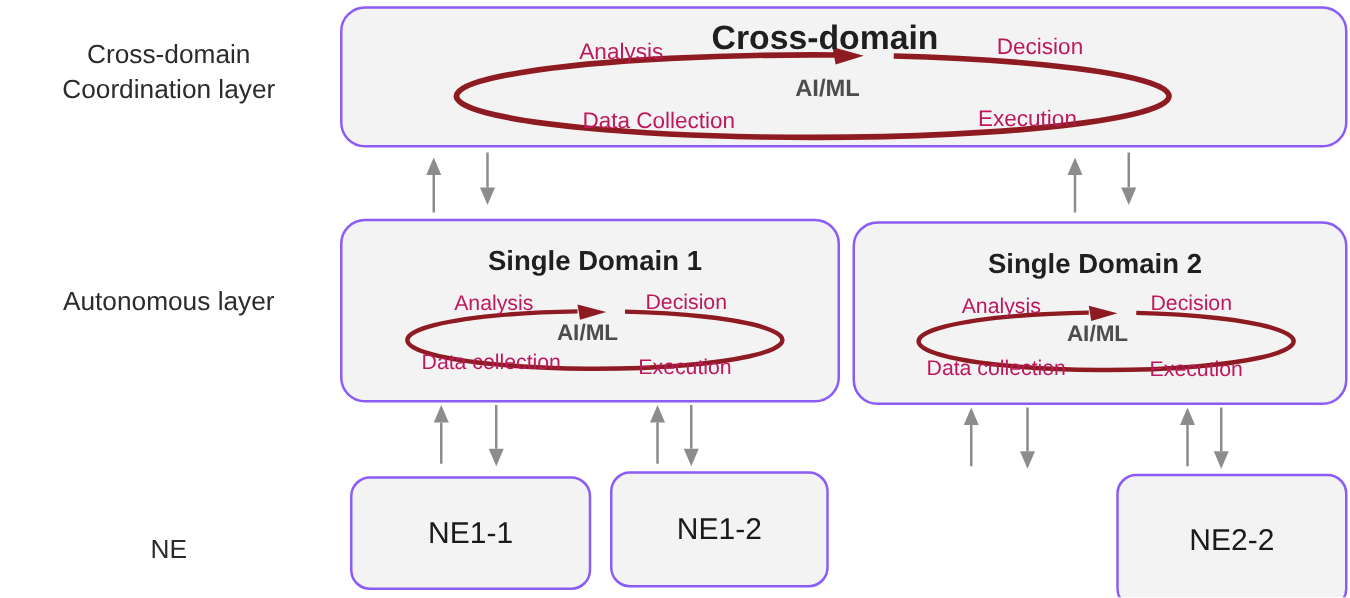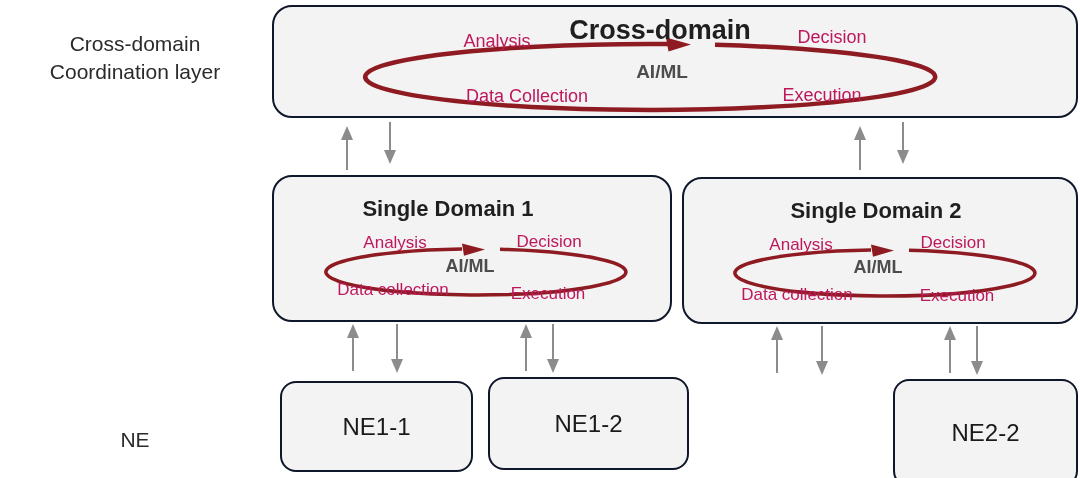--- a/index.html
+++ b/index.html
@@ -1,21 +1,21 @@
 <!DOCTYPE html>
 <html><head>
 <meta charset="utf-8">
 <style>
   html,body{margin:0;padding:0;background:#ffffff;}
   .canvas{
     position:relative;width:1080px;height:478px;background:#ffffff;overflow:hidden;
     font-family:"Liberation Sans", sans-serif;
   }
   .box{
-    position:absolute;background:#f4f3f3;border:2px solid #0f172a;box-sizing:border-box;
+    position:absolute;background:#f4f3f3;border:2px solid #8b5cf6;box-sizing:border-box;
   }
   .box.big{border-radius:20px;}
   .box.ne{border-radius:16px;display:flex;align-items:center;justify-content:center;}
   .side-label{
     position:absolute;left:20px;width:230px;text-align:center;color:#2b2b2b;
     font-size:21px;line-height:28px;
   }
   .abs{position:absolute;transform:translateX(-50%);white-space:nowrap;}
   .title-xl{font-size:27px;font-weight:bold;color:#1f1f1f;}
   .title-lg{font-size:22px;font-weight:bold;color:#1f1f1f;}
@@ -29,33 +29,34 @@
 </head>
 <body>
 
 <div class="canvas">
 
   <div class="side-label" style="top:30px;">
     <div>Cross-domain</div>
     <div>Coordination layer</div>
   </div>
   <div class="side-label" style="top:228px;">
+    <div>Autonomous layer</div>
   </div>
   <div class="side-label" style="top:426px;text-align:center;">
     <div>NE</div>
   </div>
 
   <div class="box big" style="left:272px;top:5px;width:806px;height:113px;"></div>
   <div class="box big" style="left:272px;top:175px;width:400px;height:147px;"></div>
   <div class="box big" style="left:682px;top:177px;width:396px;height:147px;"></div>
 
   <div class="box ne" style="left:280px;top:381px;width:193px;height:91px;">
     <span class="ne-label">NE1-1</span>
   </div>
-  <div class="box ne" style="left:488px;top:377px;width:201px;height:93px;">
+  <div class="box ne" style="left:488px;top:377px;width:175px;height:93px;">
     <span class="ne-label">NE1-2</span>
   </div>
   <div class="box ne" style="left:893px;top:379px;width:185px;height:108px;">
     <span class="ne-label">NE2-2</span>
   </div>
 
   <svg class="overlay" width="1080" height="478" viewBox="0 0 1080 478">
 
     <g>
       <path d="M 715 44.8 A 285 33 0 1 1 668 44" fill="none" stroke-width="4.5" stroke="#8e1b21"></path>
@@ -127,21 +128,21 @@
     </g>
   </svg>
 
   <span class="abs title-xl" style="left:660px;top:15px;">Cross-domain</span>
   <span class="abs loop-label" style="left:497px;top:31px;">Analysis</span>
   <span class="abs loop-label" style="left:832px;top:27px;">Decision</span>
   <span class="abs aiml" style="left:662px;top:61px;">AI/ML</span>
   <span class="abs loop-label" style="left:527px;top:86px;">Data Collection</span>
   <span class="abs loop-label" style="left:822px;top:85px;">Execution</span>
 
-  <span class="abs title-lg" style="left:448px;top:196px;">Single Domain 1</span>
+  <span class="abs title-lg" style="left:476px;top:196px;">Single Domain 1</span>
   <span class="abs loop-label sm" style="left:395px;top:233px;">Analysis</span>
   <span class="abs loop-label sm" style="left:549px;top:232px;">Decision</span>
   <span class="abs aiml sm" style="left:470px;top:256px;">AI/ML</span>
   <span class="abs loop-label sm" style="left:393px;top:280px;">Data collection</span>
   <span class="abs loop-label sm" style="left:548px;top:284px;">Execution</span>
 
   <span class="abs title-lg" style="left:876px;top:198px;">Single Domain 2</span>
   <span class="abs loop-label sm" style="left:801px;top:235px;">Analysis</span>
   <span class="abs loop-label sm" style="left:953px;top:233px;">Decision</span>
   <span class="abs aiml sm" style="left:878px;top:257px;">AI/ML</span>

